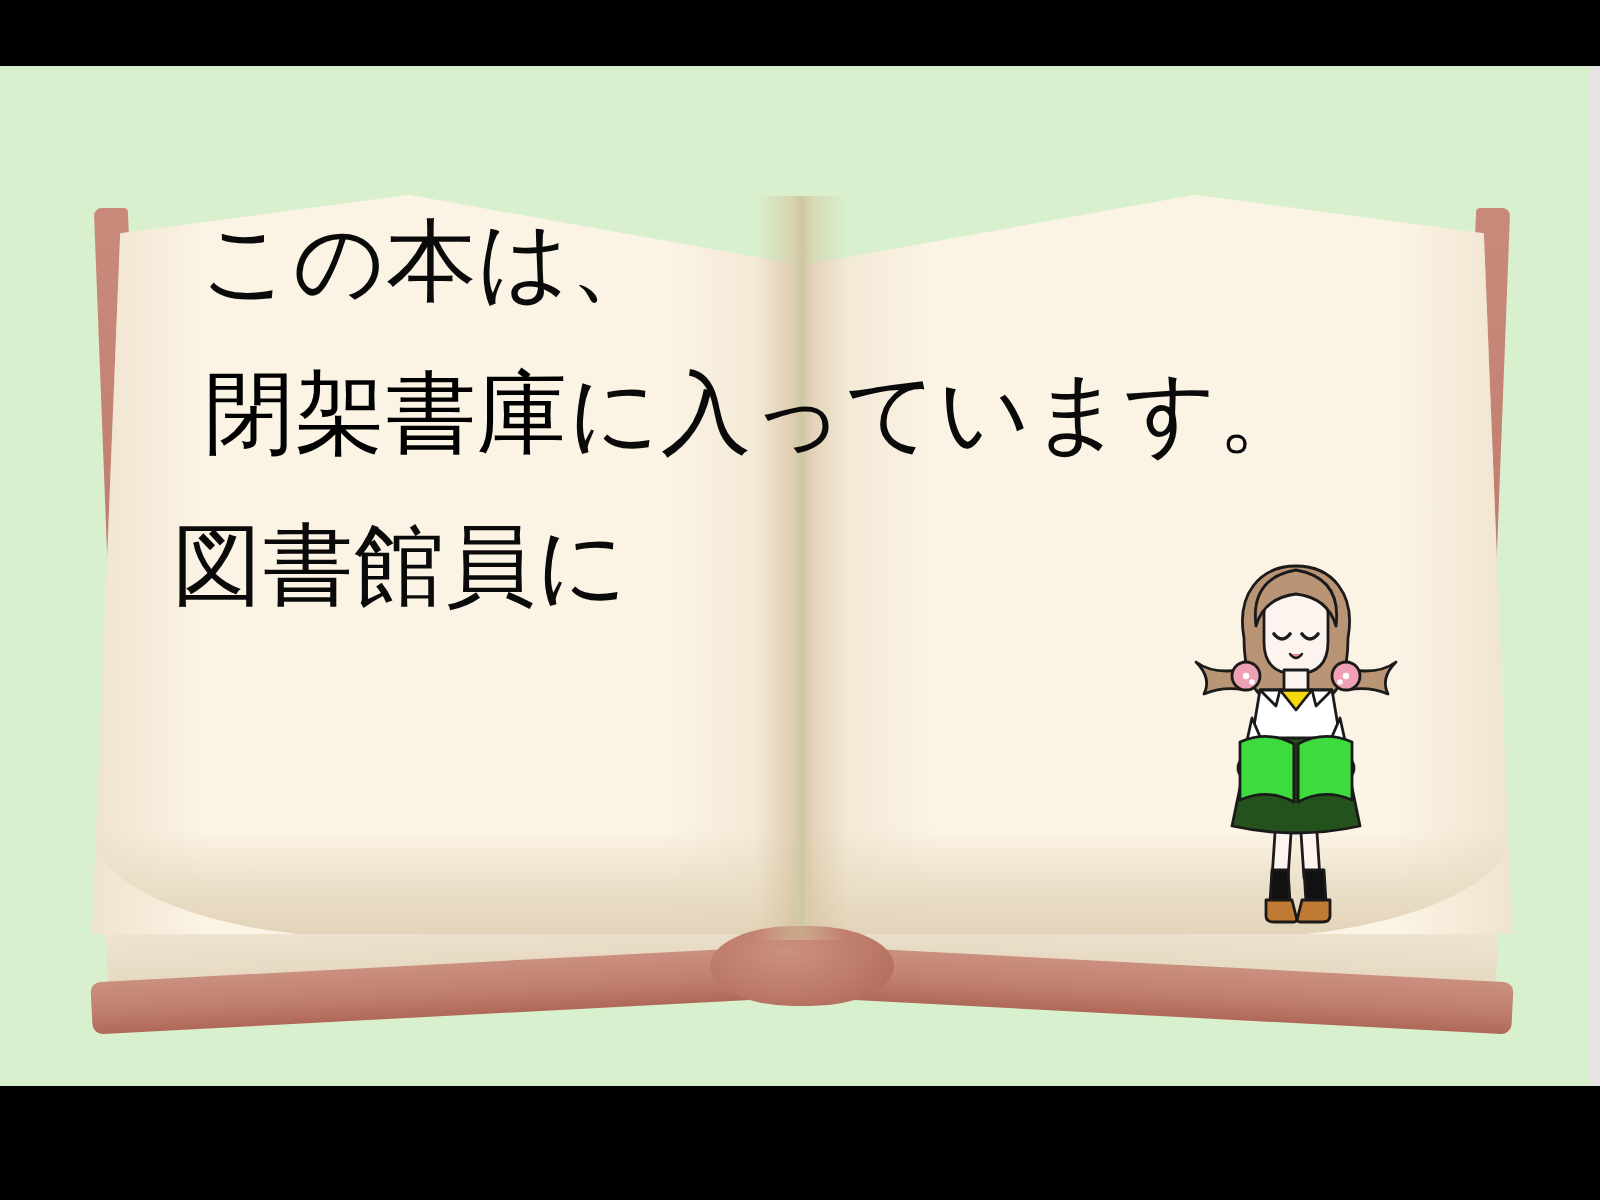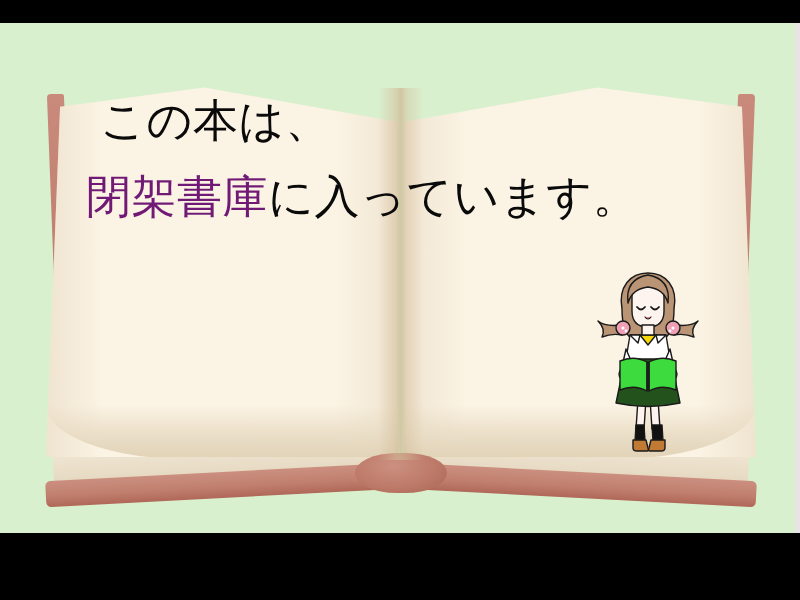--- a/index.html
+++ b/index.html
@@ -28,21 +28,21 @@
     background: #000000;
     z-index: 90;
   }
   .bar.top    { top: 0;    height: 23px; }
   .bar.bottom { top: 577px; height: 23px; }
 
   
   #slide {
     position: absolute;
     left: 0;
-    top: 23px;
+    top: 33px;
     width: 800px;
     height: 510px;
     background: #d9f0ce;
     overflow: hidden;
   }
   #slide-edge {
     position: absolute;
     right: 0;
     top: 0;
     width: 5px;
@@ -187,21 +187,21 @@
     font-size: 45px;
     line-height: 76px;
     letter-spacing: 0.5px;
     color: #0a0a0a;
     white-space: nowrap;
   }
   .line.l1 { padding-left: 14px; }
   .line.l2 { padding-left: 0px; }
   .line.l3 { padding-left: 0px; }
   .line.l4 { padding-left: 14px; }
-  .hl { color: #701a75; }
+  .hl { color: #000000; margin-left: 16px; }
 
   
   #girl {
     position: absolute;
     left: 592px;
     top: 240px;
     width: 112px;
     height: 190px;
     z-index: 8;
   }
@@ -242,20 +242,21 @@
       <div id="cover-bottom">
         <div class="slab l"></div>
         <div class="slab r"></div>
         <div id="spine-bump"></div>
       </div>
     </div>
 
     <div id="text-block">
       <div class="line l1">この本は、</div>
       <div class="line l2"><span class="hl">閉架書庫</span><span>に入っています。</span></div>
+      <div class="line l3">図書館員に</div>
     </div>
 
     <div id="girl">
       <svg viewBox="0 0 112 190" xmlns="http://www.w3.org/2000/svg">
         <g stroke="#1a1a1a" stroke-width="1.4" stroke-linejoin="round" stroke-linecap="round">
 
           <path d="M30 46 C26 24 38 10 56 10 C74 10 86 24 82 46 C82 62 78 72 72 76 L40 76 C34 72 30 62 30 46 Z" fill="#b99475"></path>
 
           <path d="M46 136 L44 166 L52 166 L54 136 Z" fill="#fdf4ef"></path>
           <path d="M58 136 L60 166 L68 166 L66 136 Z" fill="#fdf4ef"></path>

